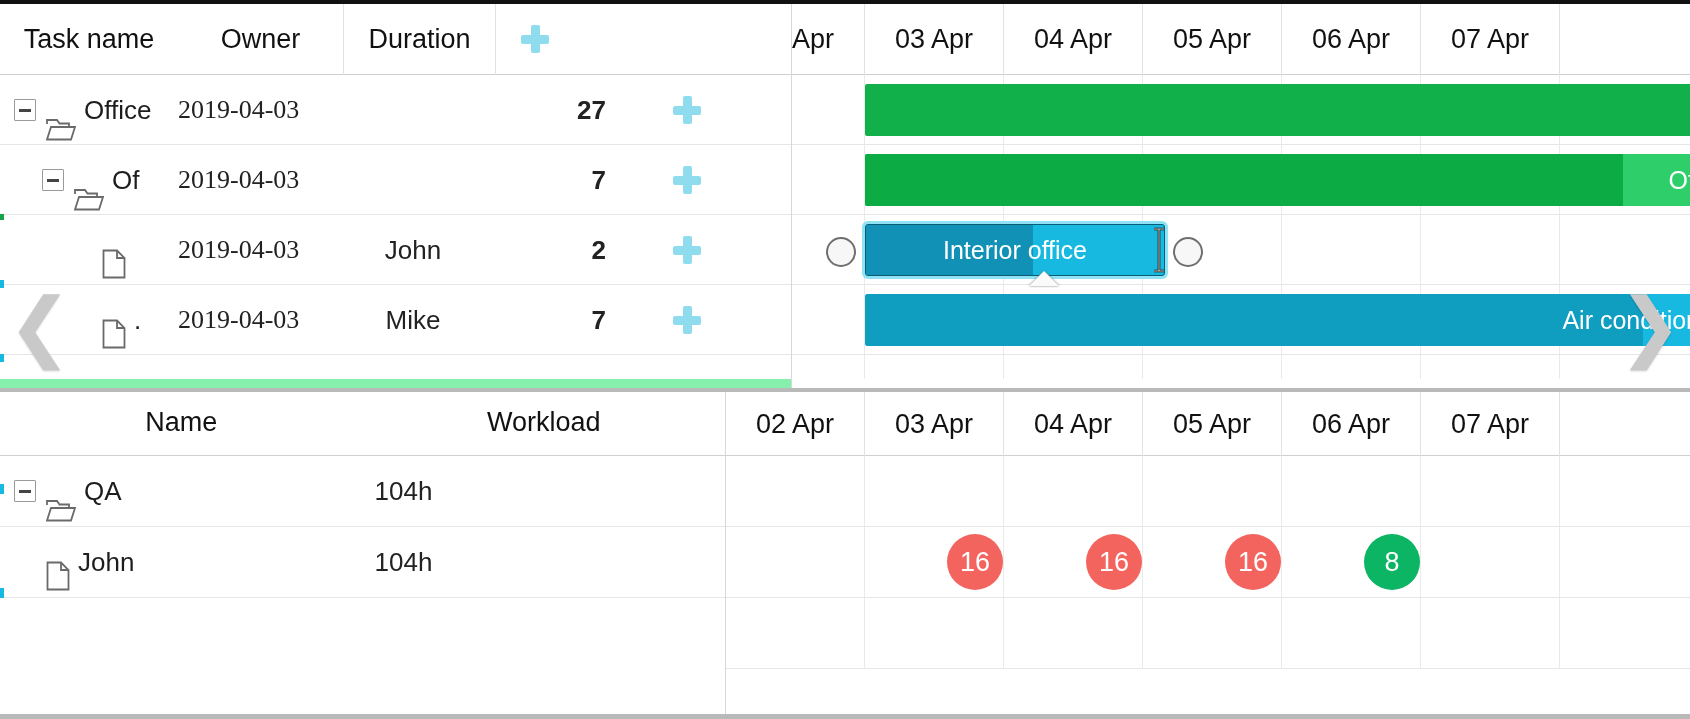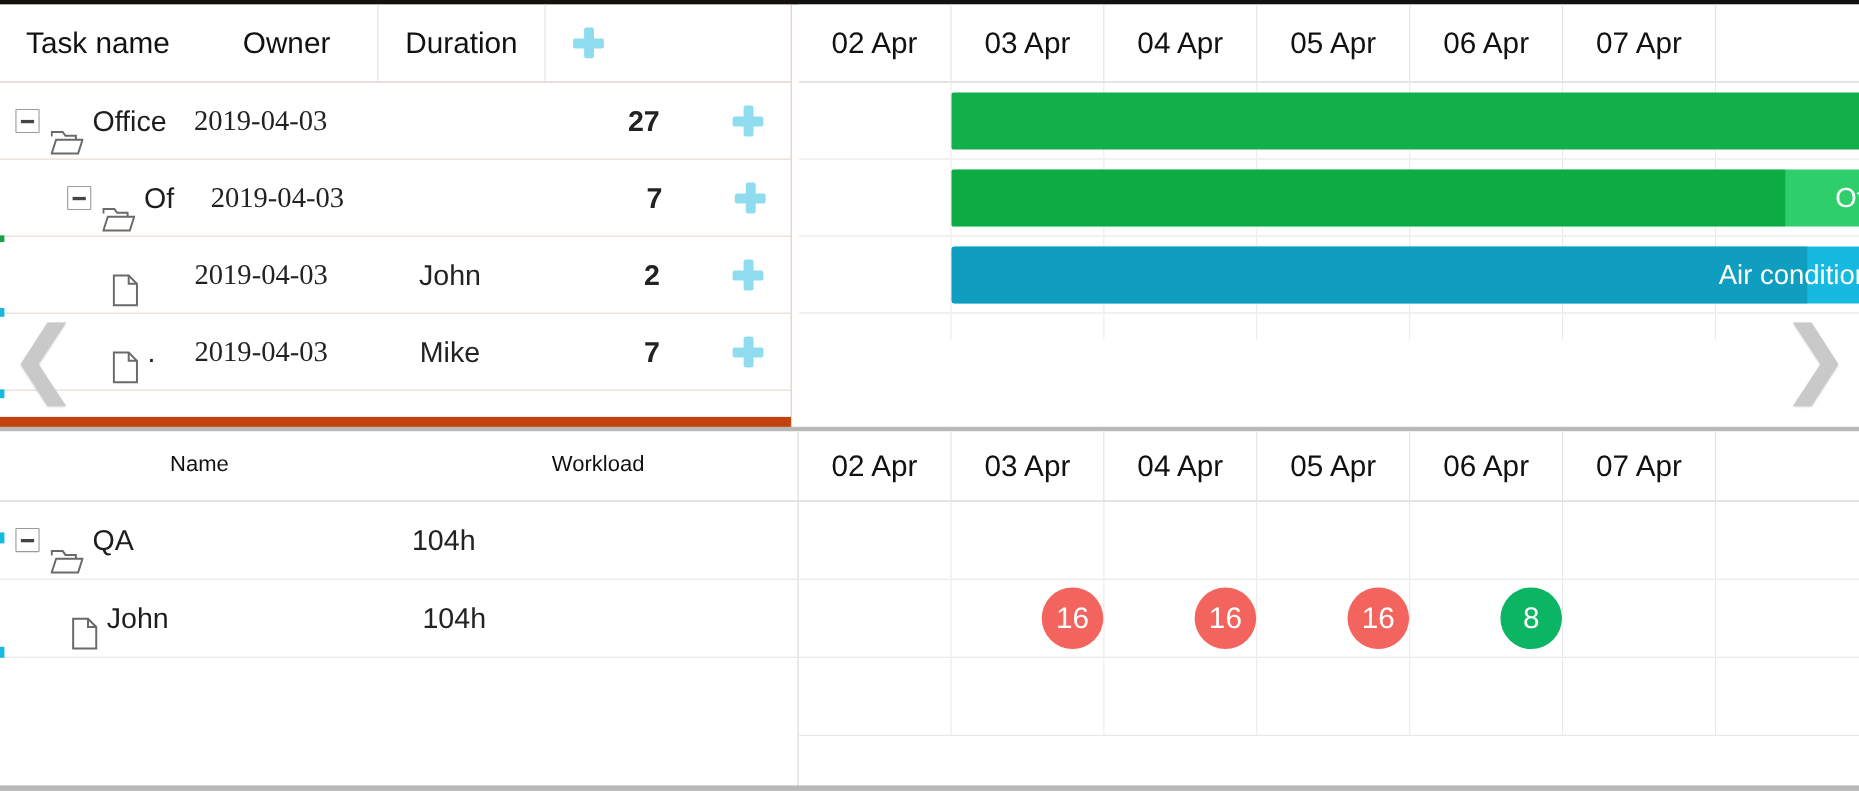--- a/index.html
+++ b/index.html
@@ -44,23 +44,23 @@
   
   .col-task   { width: 178px; }
   .col-start  { width: 152px; }
   .col-owner  { width: 166px; }
   .col-dur    { width: 152px; }
   .col-add    { width: 78px; }
 
   .grid-side {
     position: absolute;
     left: 0; top: 0;
-    width: 720px;
+    width: 792px;
     height: 100%;
-    background: #c2410c;
+    background: #86efac;
     border-right: 1px solid #d8d8d8;
     box-sizing: border-box;
     z-index: 5;
   }
 
   .grid-header {
     display: flex;
     height: 71px;
     align-items: center;
     border-bottom: 1px solid #cfcfcf;
@@ -124,21 +124,21 @@
     align-items: center;
     padding-left: 14px;
     box-sizing: border-box;
   }
   .cell-start { text-align: left; font-family: Liberation Serif, serif; }
   .cell-owner { text-align: center; }
   .cell-dur   { text-align: right; padding-right: 42px; font-weight: bold; }
   .cell-add   { display: flex; align-items: center; justify-content: center; }
 
   .indent-1 { padding-left: 14px; }
-  .indent-2 { padding-left: 42px; margin-left: 19px; }
+  .indent-2 { padding-left: 42px; }
   .indent-3 { padding-left: 70px; }
 
   
   .expander {
     width: 22px; height: 22px;
     border: 1px solid #9a9a9a;
     box-sizing: border-box;
     position: relative;
     flex: 0 0 auto;
     background: #fff;
@@ -321,21 +321,21 @@
   .res-header {
     display: flex;
     height: 64px;
     align-items: center;
     border-bottom: 1px solid #cfcfcf;
     box-sizing: border-box;
   }
   .res-header .hcell {
     height: 68px;
     line-height: 64px;
-    font-size: 20px;
+    font-size: 27px;
     color: #111;
     text-align: center;
     box-sizing: border-box;
     white-space: nowrap;
   }
   .col-name { width: 363px; }
   .col-work { width: 363px; }
 
   .res-row {
     display: flex;
@@ -555,20 +555,47 @@
           <div class="dcol"></div>
           <div class="dcol"></div>
           <div class="dcol"></div>
           <div class="dcol"></div>
           <div class="bar summary" style="left:139px;width:960px;background:#2ecf6b;">
             <span class="bar-progress" style="width:79%;background:#0cab43;"></span>
             <span class="bar-label">Office facing</span>
           </div>
         </div>
 
+        <div class="tl-row">
+          <div class="dcol"></div>
+          <div class="dcol"></div>
+          <div class="dcol"></div>
+          <div class="dcol"></div>
+          <div class="dcol"></div>
+          <div class="dcol"></div>
+          <div class="dcol"></div>
+
+          <span class="handle-circle" style="left:100px;"></span>
+
+          <div class="bar selected" style="left:139px;width:300px;background:#17b9e0;justify-content:center;">
+            <span class="bar-progress" style="width:56%;background:#1191b5;"></span>
+            <span class="bar-label" style="padding-right:0;">Interior office</span>
+          </div>
+
+          <span class="progress-marker" style="left:303px;"></span>
+
+          <span class="ibeam" style="left:425px;top:12px;">
+            <svg width="16" height="46" viewBox="0 0 16 46" xmlns="http://www.w3.org/2000/svg">
+              <path d="M3 2 H13 M8 2 V44 M3 44 H13" stroke="#111" stroke-width="2.6" fill="none"></path>
+              <path d="M3 2 H13 M8 2 V44 M3 44 H13" stroke="#fff" stroke-width="0.8" fill="none"></path>
+            </svg>
+          </span>
+
+          <span class="handle-circle" style="left:447px;"></span>
+        </div>
 
         <div class="tl-row">
           <div class="dcol"></div>
           <div class="dcol"></div>
           <div class="dcol"></div>
           <div class="dcol"></div>
           <div class="dcol"></div>
           <div class="dcol"></div>
           <div class="dcol"></div>
           <div class="bar" style="left:139px;width:960px;background:#17b9e0;">

